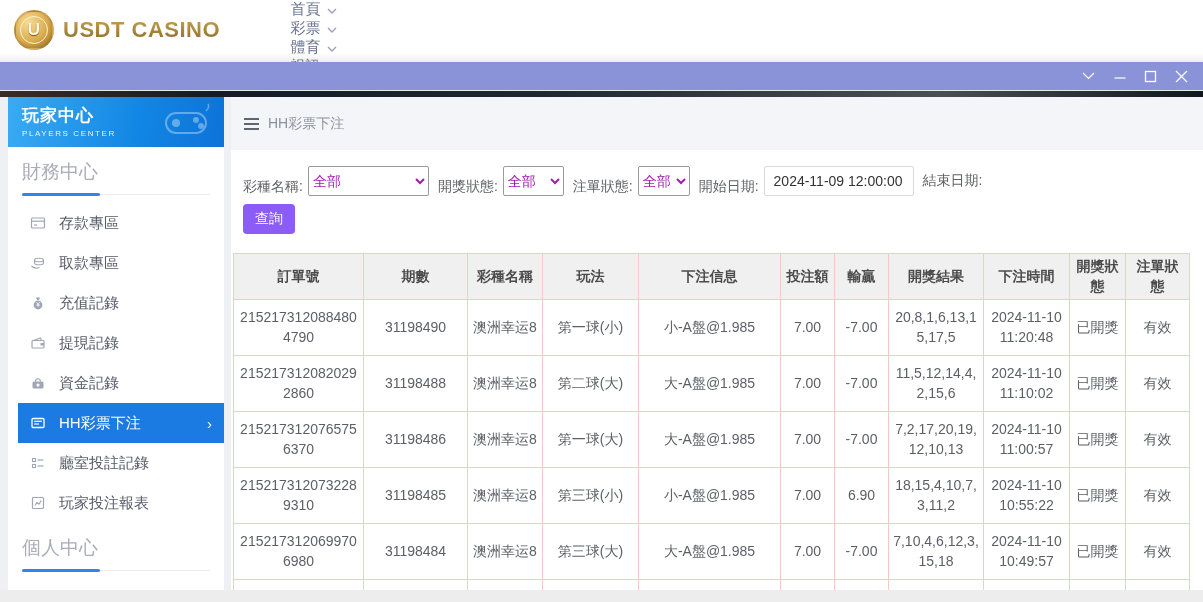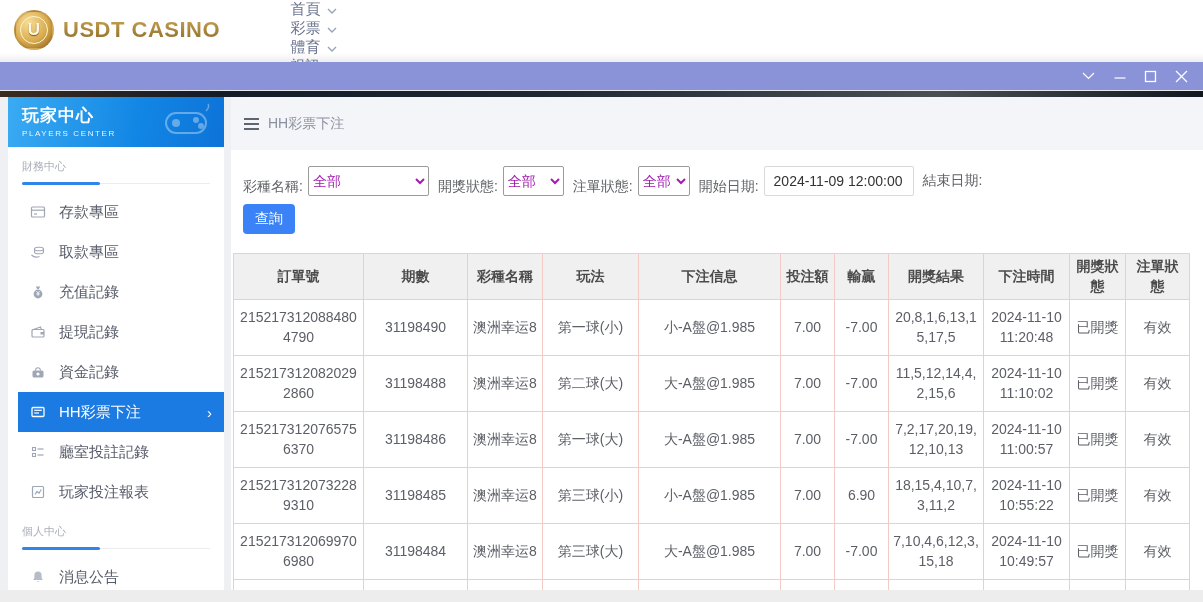--- a/index.html
+++ b/index.html
@@ -35,21 +35,21 @@
 
   
   .sidebar { position:absolute; left:8px; top:97px; width:216px; height:505px; background:#ffffff; }
   .sb-header { position:relative; height:50px; overflow:hidden;
           background:linear-gradient(100deg,#3aabf3 0%, #1286e4 60%, #0d73d8 100%);
           color:#fff; padding:7px 0 0 14px; }
   .sb-title { font-size:17px; font-weight:bold; letter-spacing:1px; }
   .sb-sub { font-size:8px; letter-spacing:1.6px; color:rgba(255,255,255,.9); margin-top:2px; }
   .sb-gamepad { position:absolute; right:10px; top:6px; opacity:.35; }
   .sb-label { margin:12px 14px 0; padding-bottom:9px; border-bottom:1px solid #ececf0;
-          position:relative; font-size:11px; color:#a9adb8; }
+          position:relative; font-size:19px; color:#a9adb8; }
   .sb-label::after { content:""; position:absolute; left:0; bottom:-2px; width:78px; height:3px;
           background:#2f86e8; border-radius:2px; }
   .sb-menu { list-style:none; margin-top:8px; }
   .sb-item { height:40px; display:flex; align-items:center; padding-left:22px; gap:13px;
           font-size:15px; color:#565b68; cursor:pointer; }
   .sb-item .ico { width:16px; height:16px; flex:0 0 16px; display:flex; }
   .sb-item.active { background:#1b7be2; color:#fff; margin-left:10px; padding-left:12px;
           position:relative; }
   .sb-item.active .chev { margin-left:auto; margin-right:12px; font-size:15px; color:#fff; }
 
@@ -67,21 +67,21 @@
           color:#606266; white-space:nowrap; }
   .filters label { margin-right:5px; }
   .filters .grp { display:flex; align-items:flex-end; margin-right:9px; }
   .filters select { height:30px; font-size:14px; color:#a21caf; background:#fff;
           border:1px solid #9b9b9b; border-radius:2px; font-family:inherit; }
   .sel-lottery { width:121px; }
   .sel-draw { width:61px; }
   .sel-order { width:52px; }
   .filters input { height:30px; width:150px; border:1px solid #d9d9d9; border-radius:2px;
           font-size:14px; color:#333; padding-left:9px; font-family:inherit; }
-  .query-btn { margin:8px 0 0 12px; width:52px; height:30px; background:#3b82f6; color:#fff;
+  .query-btn { margin:8px 0 0 12px; width:52px; height:30px; background:#8b5cf6; color:#fff;
           border:none; border-radius:4px; font-size:14px; cursor:pointer; font-family:inherit; }
 
   
   table { margin:19px 0 0 2px; border-collapse:collapse; table-layout:fixed; width:956px;
           font-size:14px; }
   th, td { border:1px solid #f2cbc5; text-align:center; vertical-align:middle;
           padding:2px 4px; word-break:break-all; line-height:1.45; }
   th { background:#f0f0f0; height:40px; font-weight:bold; color:#4b4b4b; }
   td { height:56px; color:#5c5f66; }
   tr.filler td { height:56px; }

